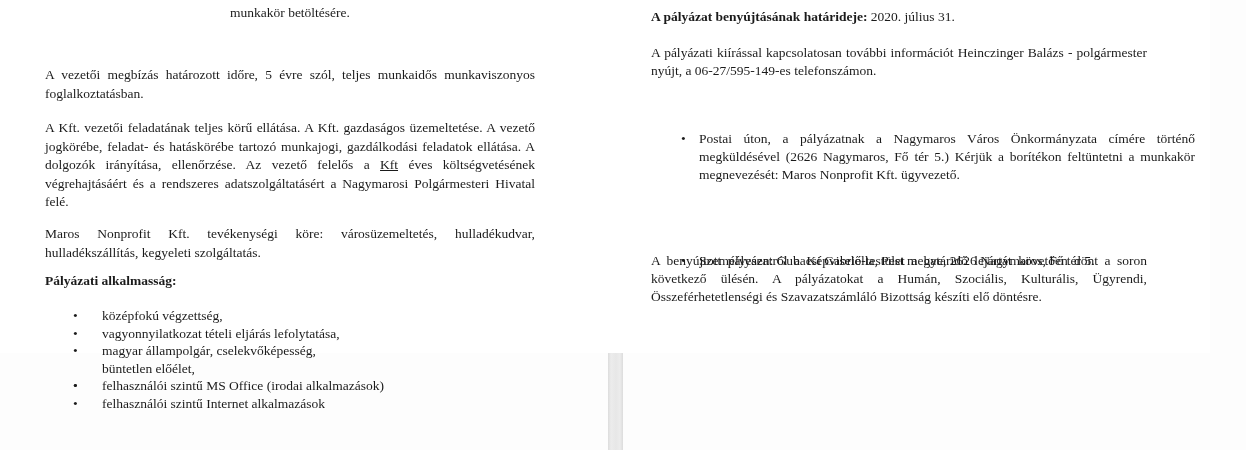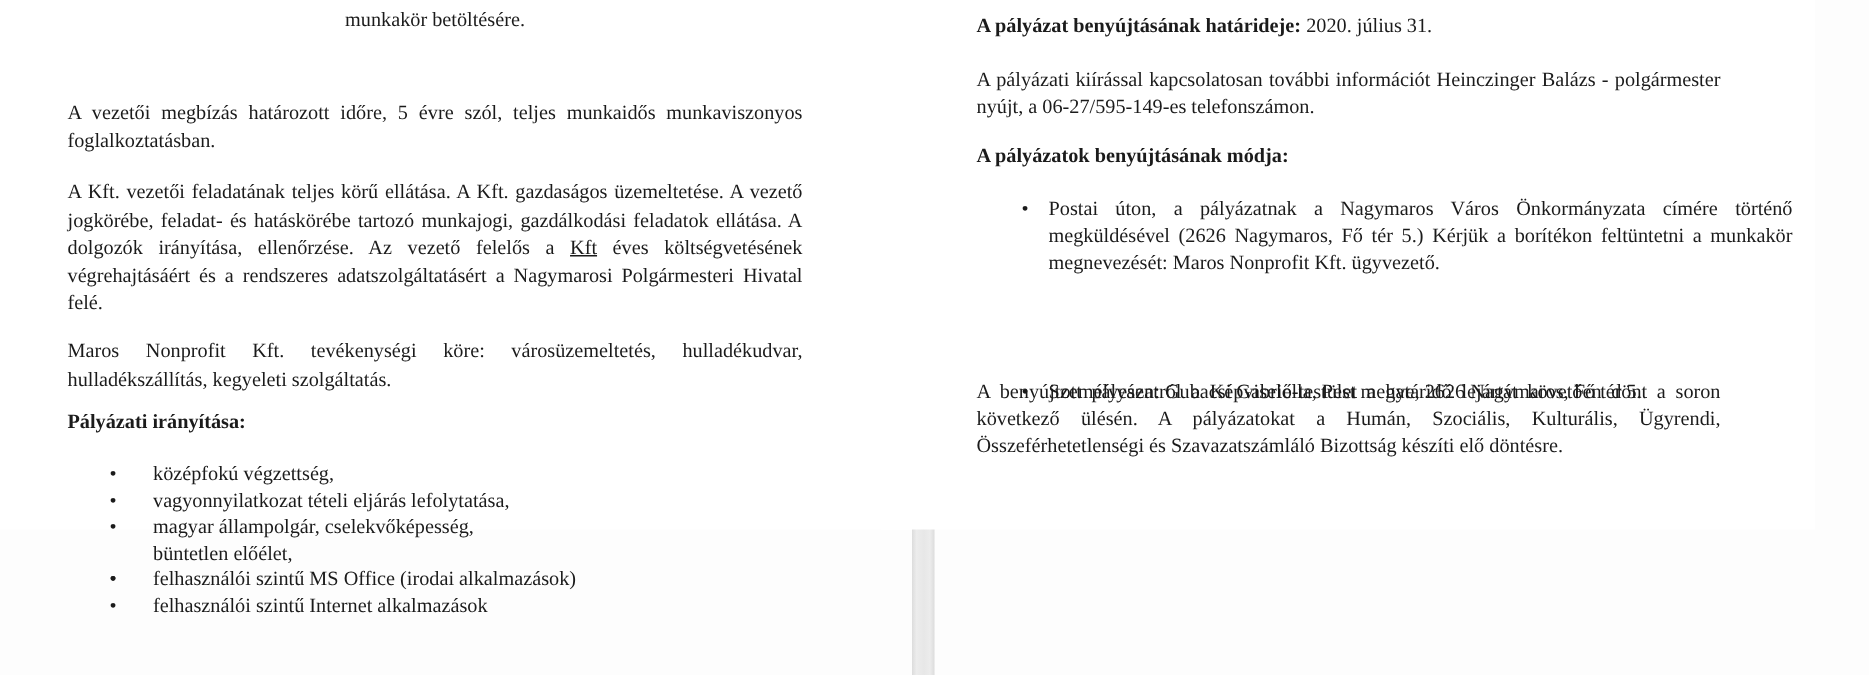--- a/index.html
+++ b/index.html
@@ -63,21 +63,21 @@
     <div class="col" id="col-left">
 
       <div class="block center" style="top:4px">munkakör betöltésére.</div>
 
       <div class="block just" style="top:66px">A vezetői megbízás határozott időre, 5 évre szól, teljes munkaidős munkaviszonyos foglalkoztatásban.</div>
 
       <div class="block just" style="top:119px"><span>A Kft. vezetői feladatának teljes körű ellátása. A Kft. gazdaságos üzemeltetése. A vezető jogkörébe, feladat- és hatáskörébe tartozó munkajogi, gazdálkodási feladatok ellátása. A dolgozók irányítása, ellenőrzése. Az vezető felelős a </span><span class="uline">Kft</span><span> éves költségvetésének végrehajtásáért és a rendszeres adatszolgáltatásért a Nagymarosi Polgármesteri Hivatal felé.</span></div>
 
       <div class="block just" style="top:225px">Maros Nonprofit Kft. tevékenységi köre: városüzemeltetés, hulladékudvar, hulladékszállítás, kegyeleti szolgáltatás.</div>
 
-      <div class="block bold" style="top:272px">Pályázati irányítása:</div>
+      <div class="block bold" style="top:272px">Pályázati alkalmasság:</div>
 
       <div class="block list" id="conditions-list" style="top:307px">
         <div class="li"><span class="bullet">•</span><span>középfokú végzettség,</span></div>
         <div class="li"><span class="bullet">•</span><span>vagyonnyilatkozat tételi eljárás lefolytatása,</span></div>
         <div class="li"><span class="bullet">•</span><span>magyar állampolgár, cselekvőképesség,
 büntetlen előélet,</span></div>
         <div class="li"><span class="bullet">•</span></div>
         <div class="li"><span class="bullet">•</span><span>felhasználói szintű MS Office (irodai alkalmazások)</span></div>
         <div class="li"><span class="bullet">•</span><span>felhasználói szintű Internet alkalmazások</span></div>
       </div>
@@ -87,21 +87,20 @@
 
   <div id="page-gap"></div>
 
   <div class="page" id="page-right">
     <div class="col" id="col-right">
 
       <div class="block" id="rp-deadline" style="top:8px"><span class="bold">A pályázat benyújtásának határideje:</span><span> 2020. július 31.</span></div>
 
       <div class="block just" id="rp-info" style="top:44px">A pályázati kiírással kapcsolatosan további információt Heinczinger Balázs - polgármester nyújt, a 06-27/595-149-es telefonszámon.</div>
 
-      <div class="block bold" id="rp-heading" style="top:95px">A pályázatok benyújtásának módja:</div>
 
       <div class="block just r-li" style="top:130px"><span class="bullet">•</span><span>Postai úton, a pályázatnak a Nagymaros Város Önkormányzata címére történő megküldésével (2626 Nagymaros, Fő tér 5.) Kérjük a borítékon feltüntetni a munkakör megnevezését: Maros Nonprofit Kft. ügyvezető.</span></div>
 
       <div class="block just r-li" style="top:199px"><span class="bullet">•</span><span>Személyesen: Gubacsi Gabriella, Pest megye, 2626 Nagymaros, Fő tér 5.</span></div>
 
       <div class="block just" id="rp-closing" style="top:252px">A benyújtott pályázatról a Képviselő-testület a határidő lejártát követően dönt a soron következő ülésén. A pályázatokat a Humán, Szociális, Kulturális, Ügyrendi, Összeférhetetlenségi és Szavazatszámláló Bizottság készíti elő döntésre.</div>
 
     </div>
   </div>
 

